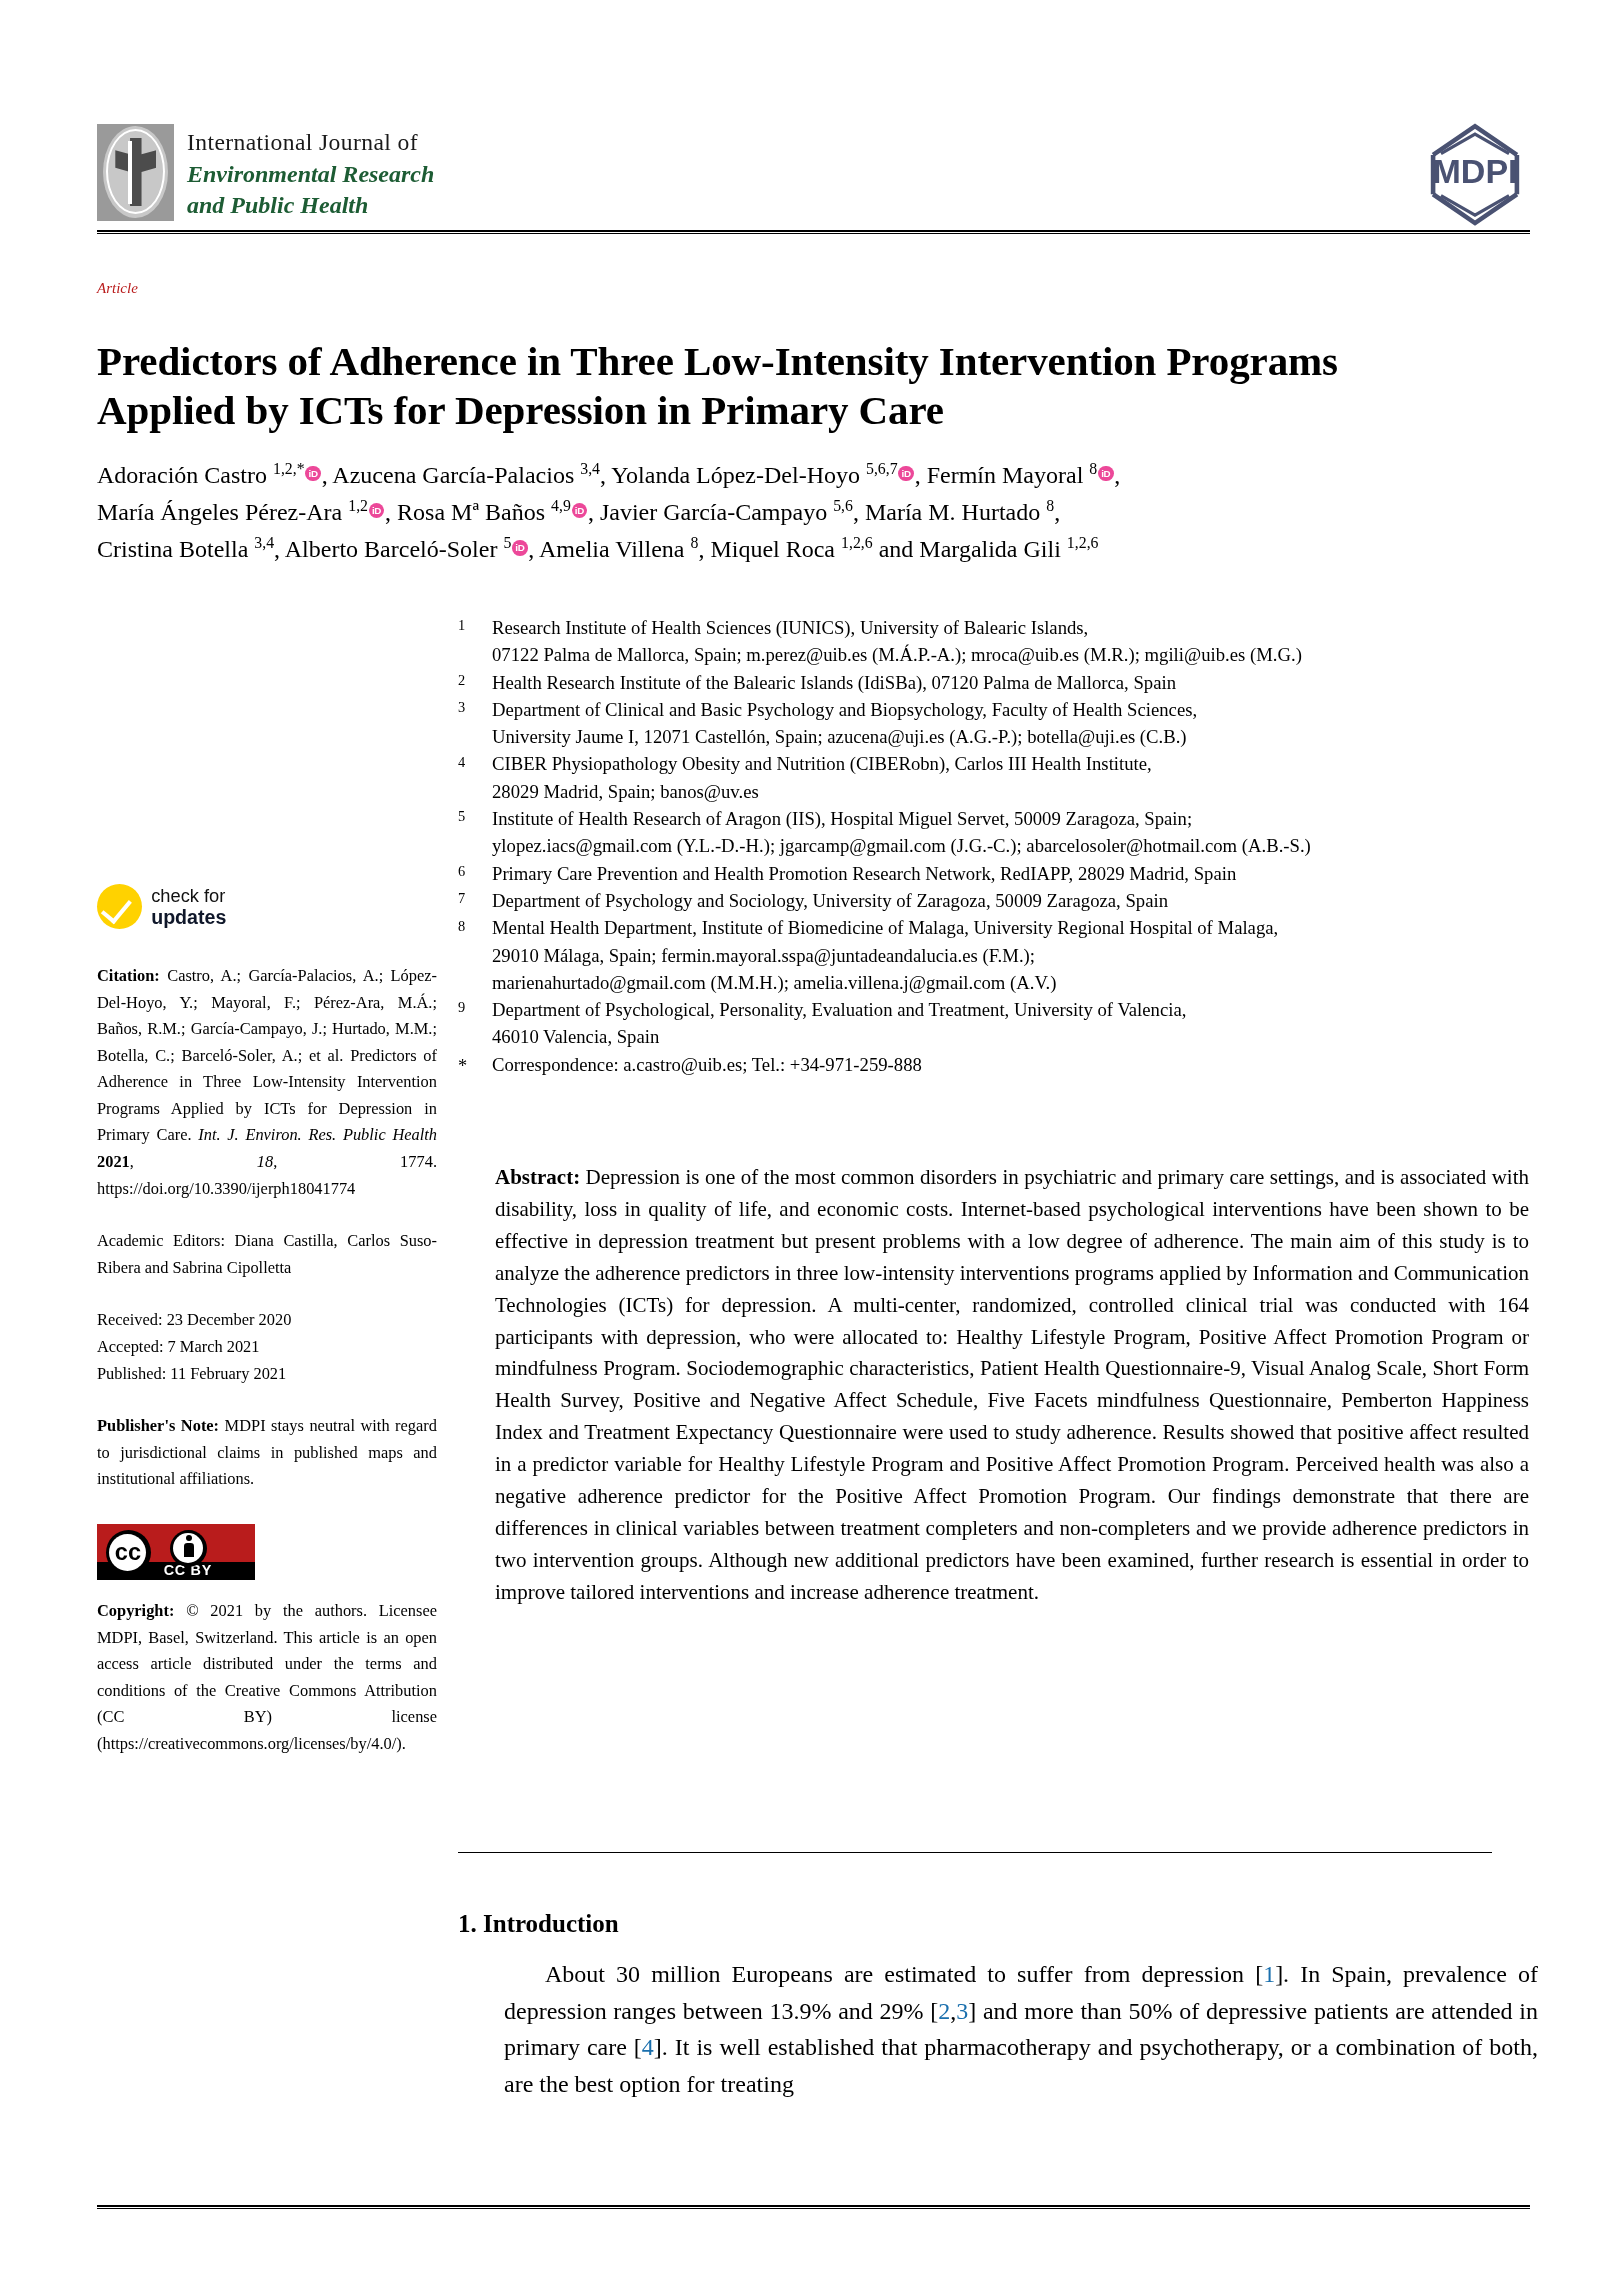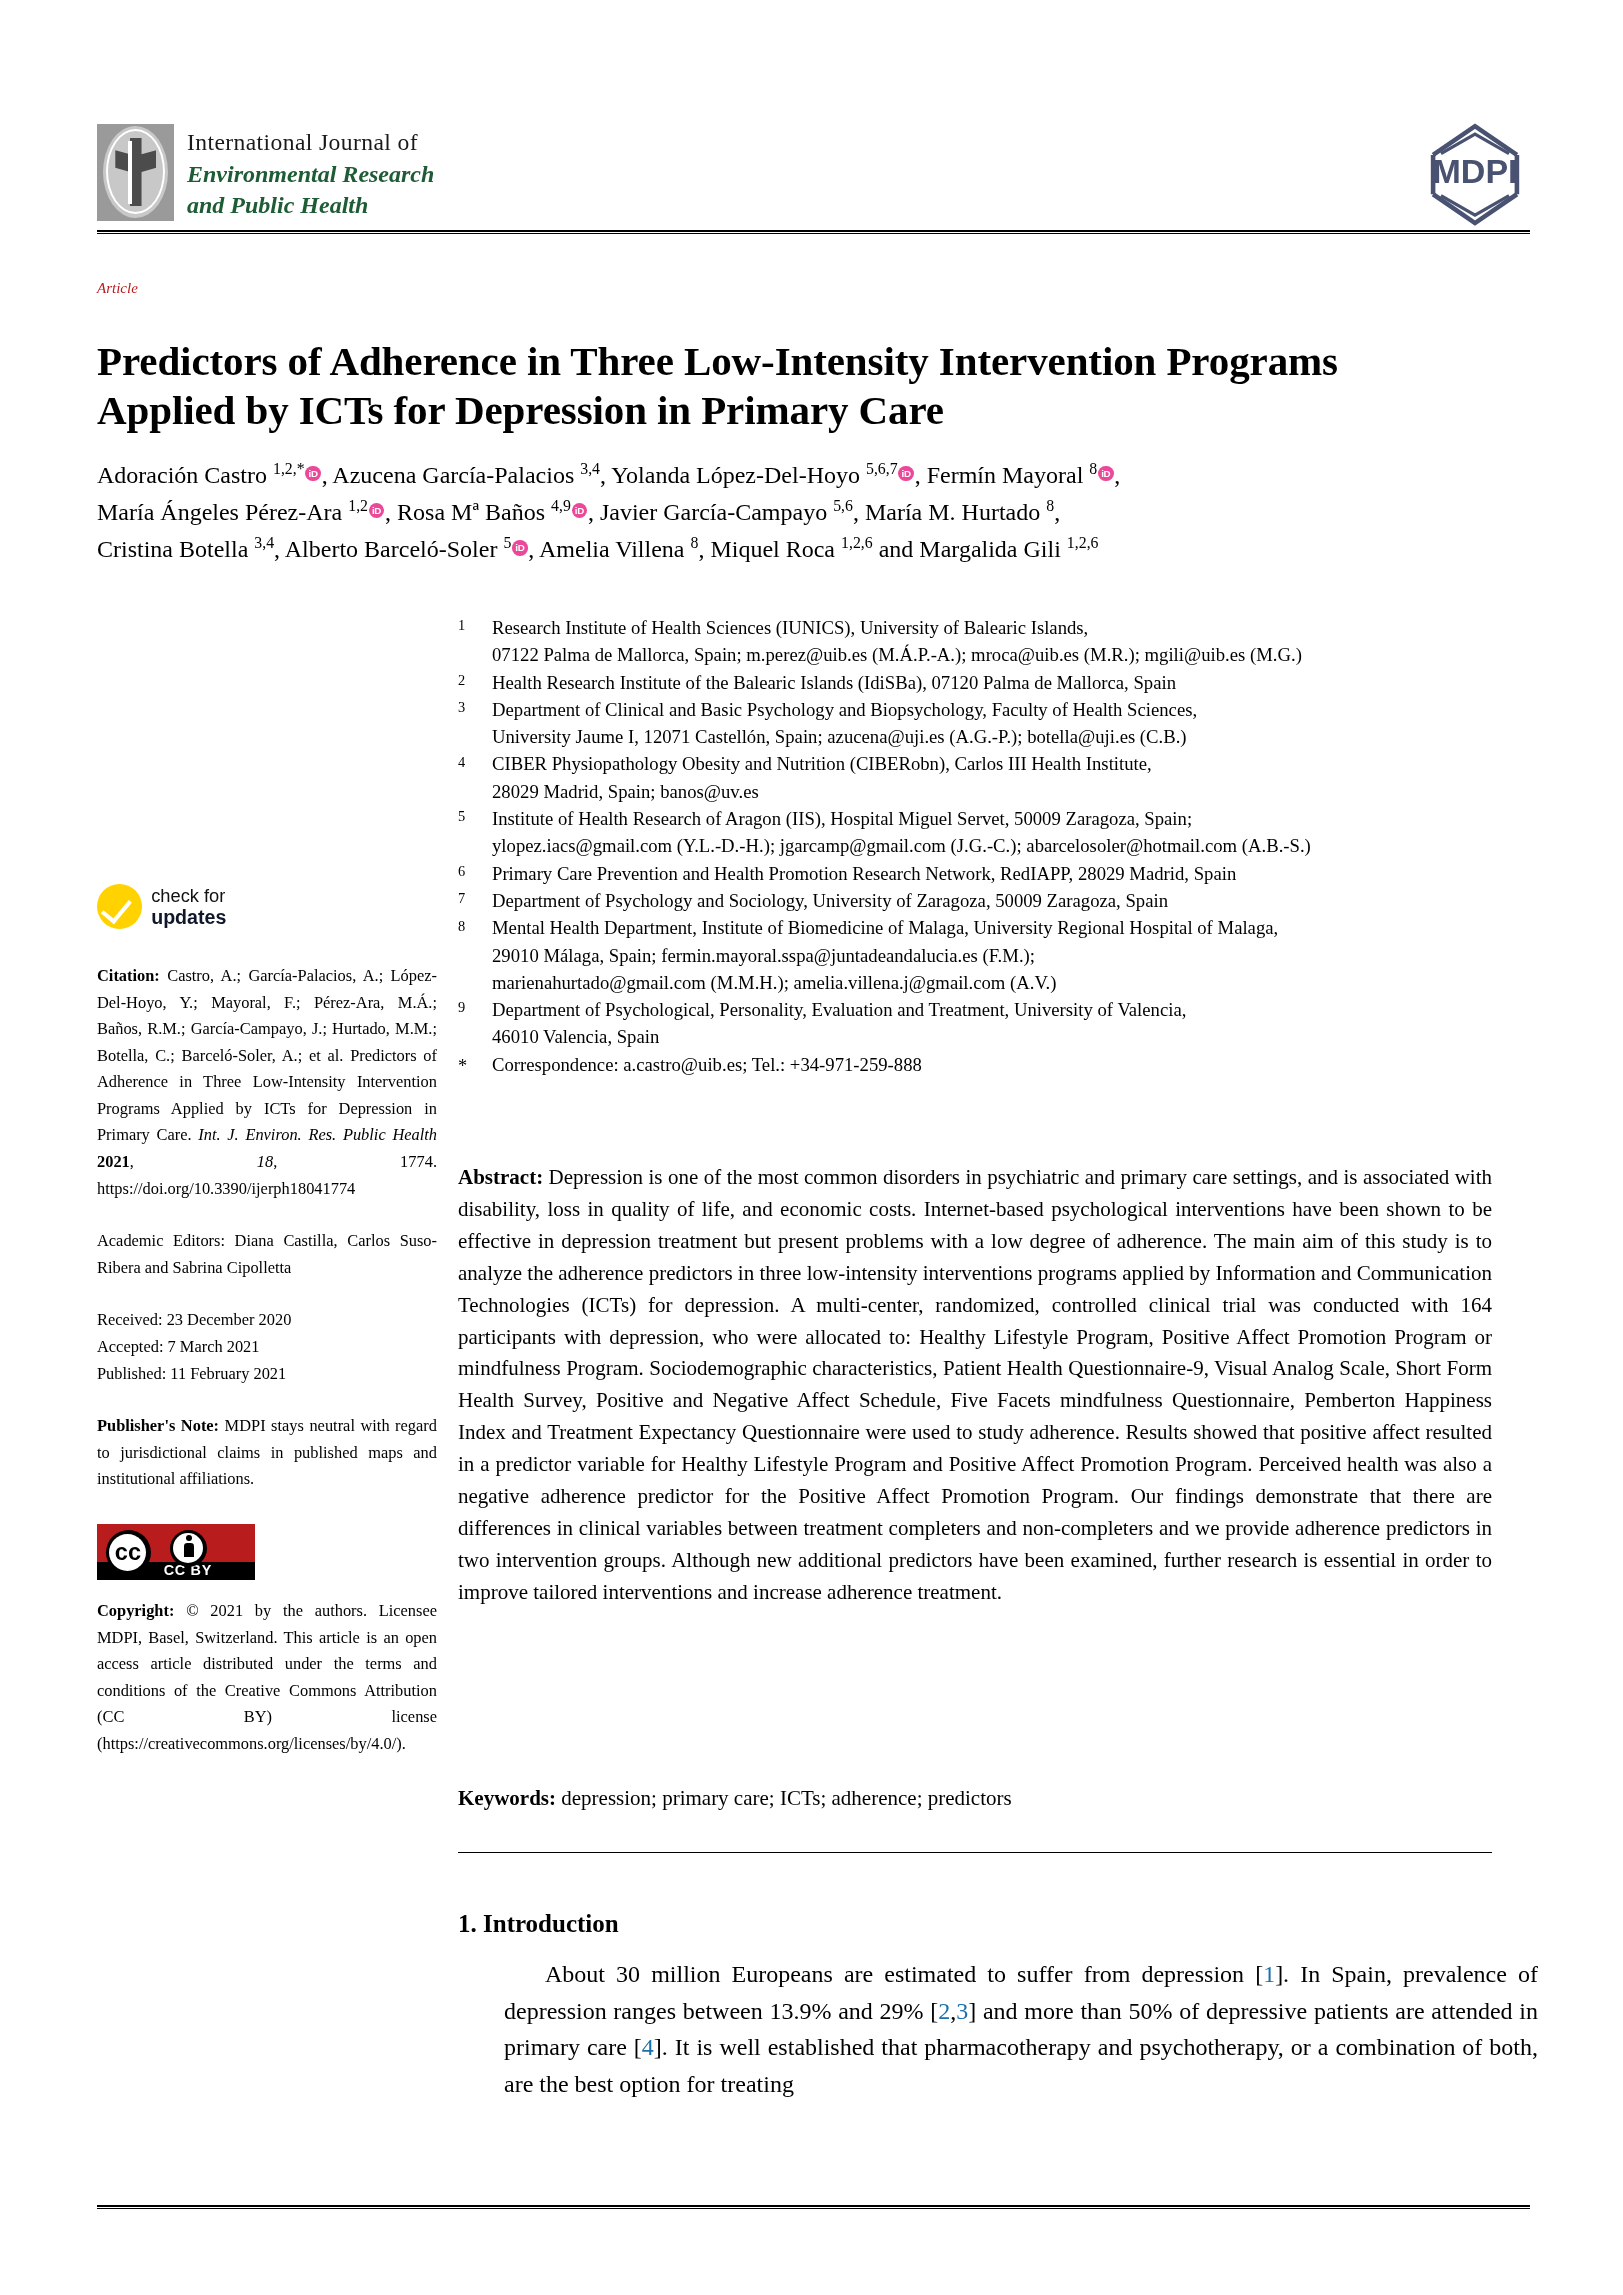--- a/index.html
+++ b/index.html
@@ -325,20 +325,21 @@
   .main-col {
     position: absolute;
     left: 458px;
     width: 1034px;
   }
   .abstract {
     top: 1162px;
     font-size: 21px;
     line-height: 1.52;
     text-align: justify;
+    margin-left: 37px;
   }
   .abstract b { font-weight: bold; }
   .keywords {
     top: 1783px;
     font-size: 21px;
     line-height: 1.5;
   }
   .keywords b { font-weight: bold; }
 
   .sep-rule {
@@ -514,24 +515,20 @@
       <b>Copyright:</b>
       <span>© 2021 by the authors. Licensee MDPI, Basel, Switzerland. This article is an open access article distributed under the terms and conditions of the Creative Commons Attribution (CC BY) license (https://creativecommons.org/licenses/by/4.0/).</span>
     </div>
   </div>
 
   <div class="main-col abstract" style="position:absolute;top:1162px;">
     <b>Abstract:</b>
     <span>Depression is one of the most common disorders in psychiatric and primary care settings, and is associated with disability, loss in quality of life, and economic costs. Internet-based psychological interventions have been shown to be effective in depression treatment but present problems with a low degree of adherence. The main aim of this study is to analyze the adherence predictors in three low-intensity interventions programs applied by Information and Communication Technologies (ICTs) for depression. A multi-center, randomized, controlled clinical trial was conducted with 164 participants with depression, who were allocated to: Healthy Lifestyle Program, Positive Affect Promotion Program or mindfulness Program. Sociodemographic characteristics, Patient Health Questionnaire-9, Visual Analog Scale, Short Form Health Survey, Positive and Negative Affect Schedule, Five Facets mindfulness Questionnaire, Pemberton Happiness Index and Treatment Expectancy Questionnaire were used to study adherence. Results showed that positive affect resulted in a predictor variable for Healthy Lifestyle Program and Positive Affect Promotion Program. Perceived health was also a negative adherence predictor for the Positive Affect Promotion Program. Our findings demonstrate that there are differences in clinical variables between treatment completers and non-completers and we provide adherence predictors in two intervention groups. Although new additional predictors have been examined, further research is essential in order to improve tailored interventions and increase adherence treatment.</span>
   </div>
 
-  <div class="main-col keywords" style="position:absolute;top:1783px;">
-    <b>Keywords:</b>
-    <span>depression; primary care; ICTs; adherence; predictors</span>
-  </div>
 
   <div class="sep-rule"></div>
 
   <div class="main-col section-head" style="position:absolute;top:1910px;">1. Introduction</div>
 
   <div class="main-col intro-para" style="position:absolute;top:1956px;">About 30 million Europeans are estimated to suffer from depression [<span class="ref">1</span>]. In Spain, prevalence of depression ranges between 13.9% and 29% [<span class="ref">2</span>,<span class="ref">3</span>] and more than 50% of depressive patients are attended in primary care [<span class="ref">4</span>]. It is well established that pharmacotherapy and psychotherapy, or a combination of both, are the best option for treating</div>
 
   <div class="footer-rule"></div>
 
 </div>

